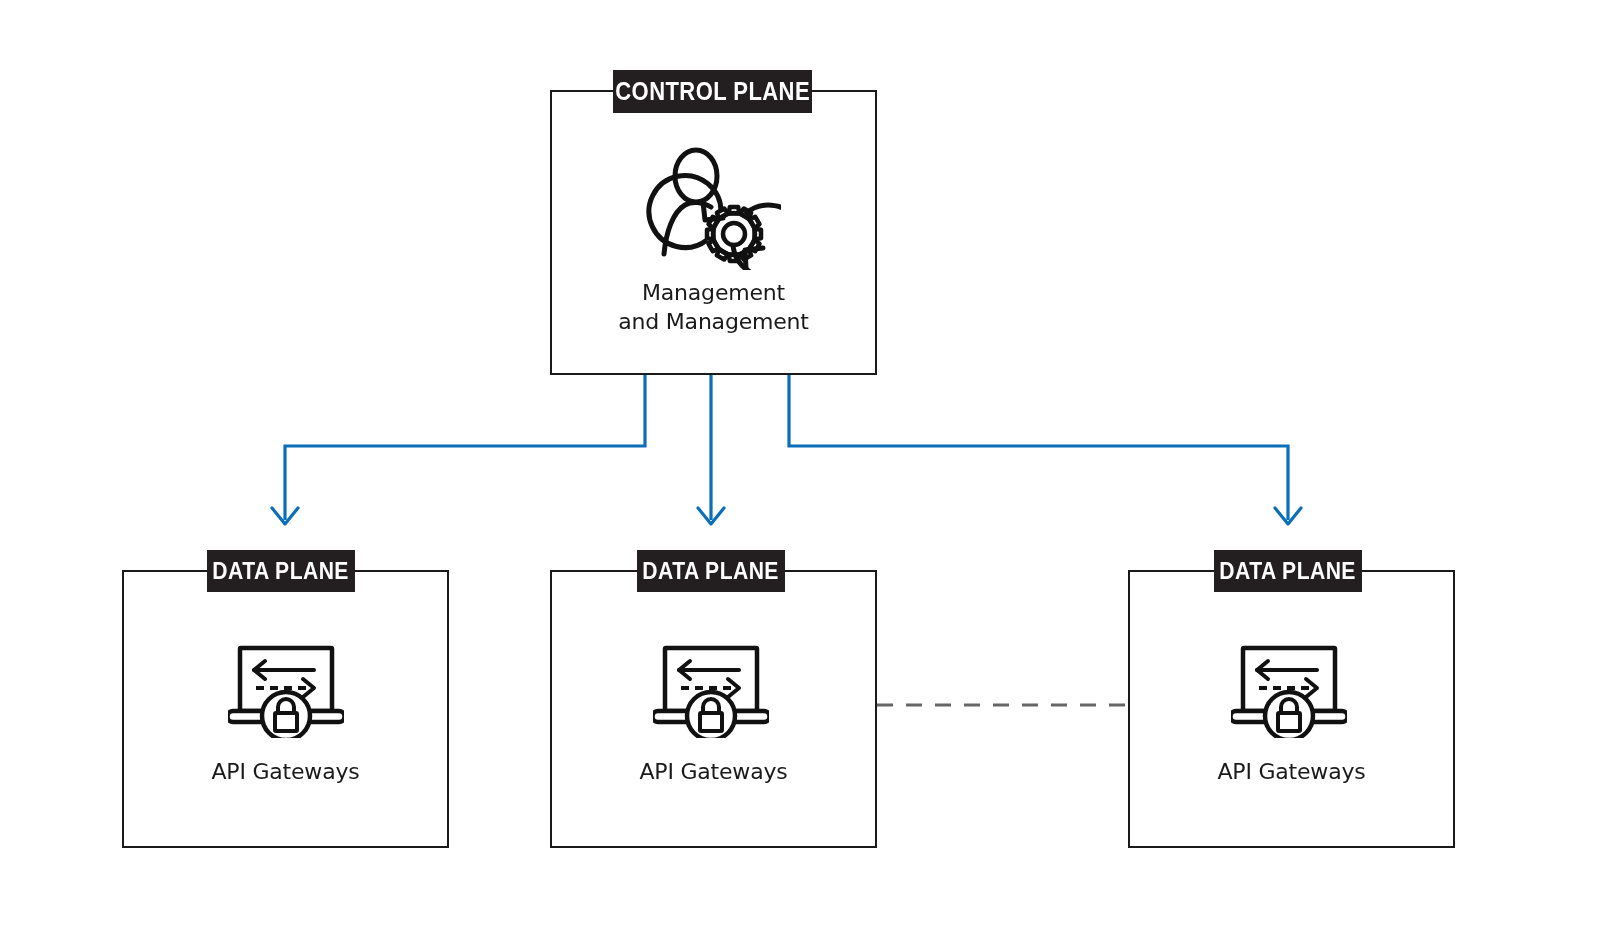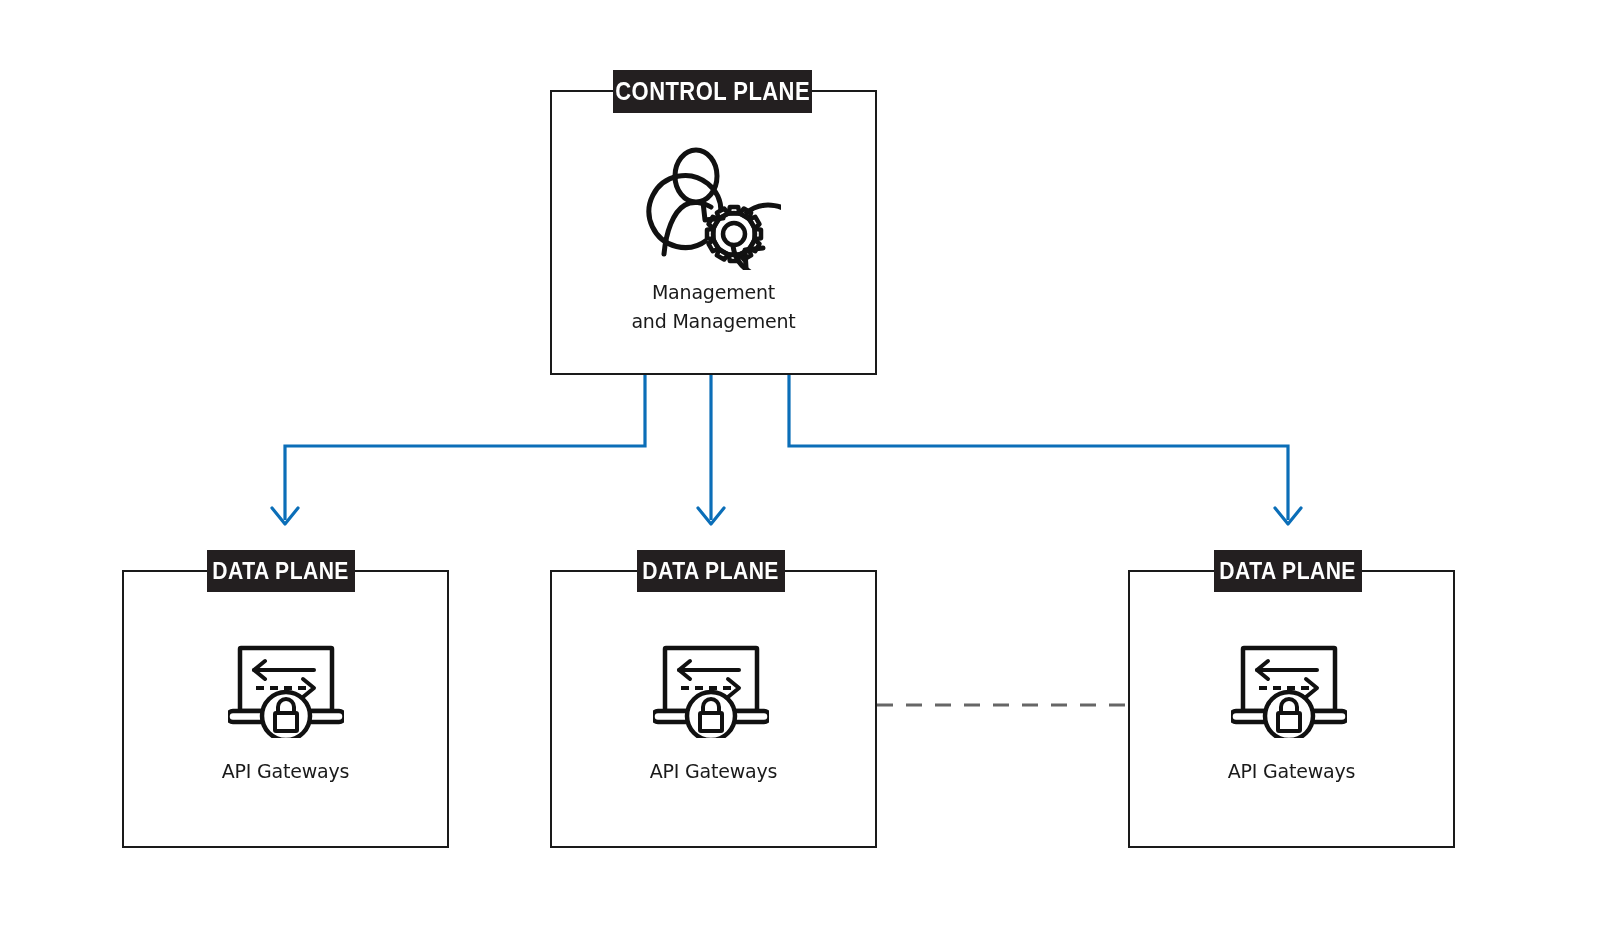--- a/index.html
+++ b/index.html
@@ -37,21 +37,21 @@
   }
   .badge span{
     display:block;
     transform:scaleX(0.88);
     white-space:nowrap;
   }
   .node-label{
     position:absolute;
     text-align:center;
     color:#1a1a1a;
-    font-size:19px;
+    font-size:22px;
     line-height:29px;
     font-family:"DejaVu Sans","Liberation Sans",sans-serif;
     font-weight:400;
     letter-spacing:-0.2px;
   }
   .icon-wrap{position:absolute;}
 </style>
 </head>
 <body>
 

